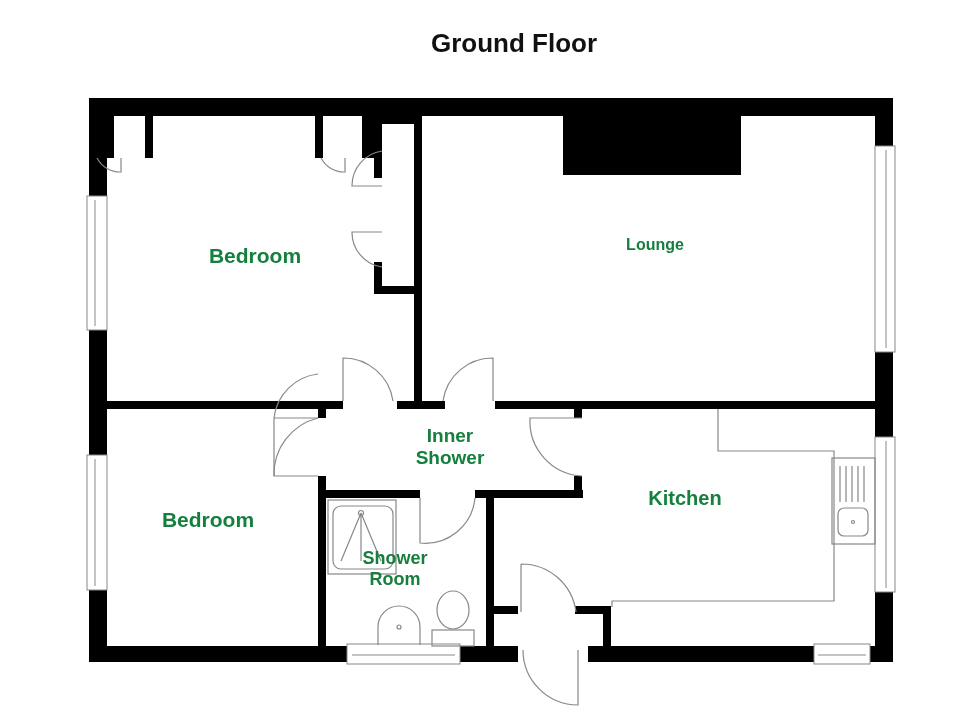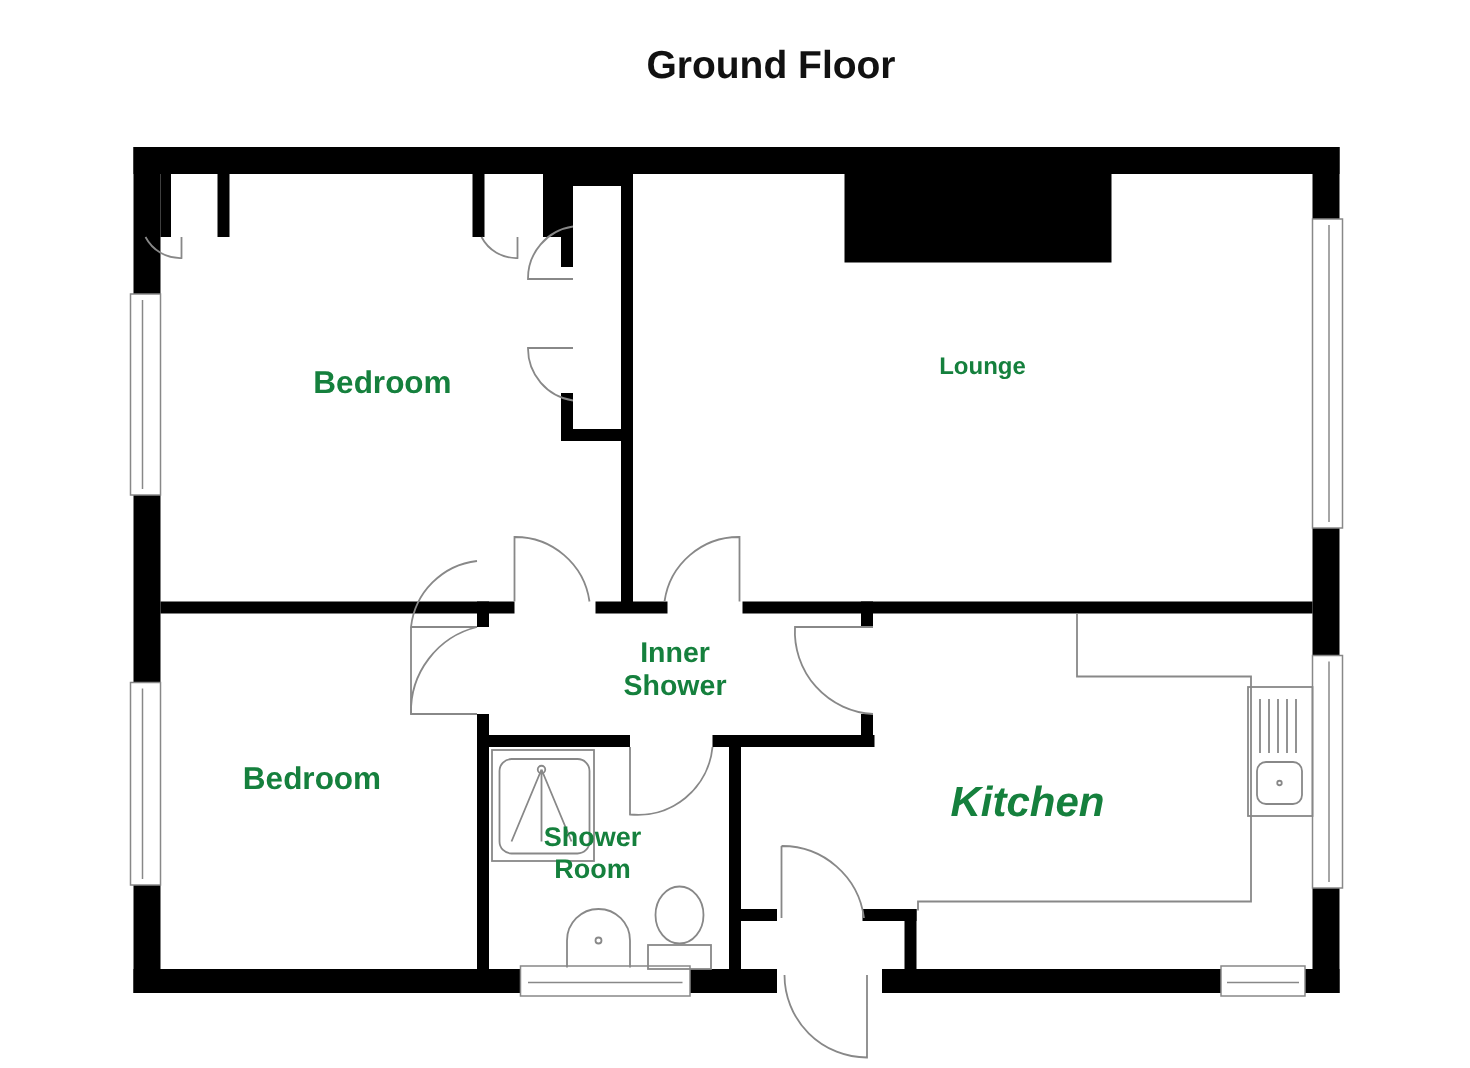--- a/index.html
+++ b/index.html
@@ -113,13 +113,13 @@
 <div class="label" style="left:580px;top:236px;width:150px;font-size:16px;">Lounge</div>
 <div class="label" style="left:395px;top:425px;width:110px;font-size:19px;">
   <div>Inner</div>
   <div>Shower</div>
 </div>
 <div class="label" style="left:143px;top:508px;width:130px;font-size:21px;">Bedroom</div>
 <div class="label" style="left:345px;top:548px;width:100px;font-size:18px;">
   <div>Shower</div>
   <div>Room</div>
 </div>
-<div class="label" style="left:620px;top:519px;width:130px;font-size:28px;font-style:italic;">Kitchen</div>
+<div class="label" style="left:620px;top:487px;width:130px;font-size:20px;">Kitchen</div>
 
 </body></html>

